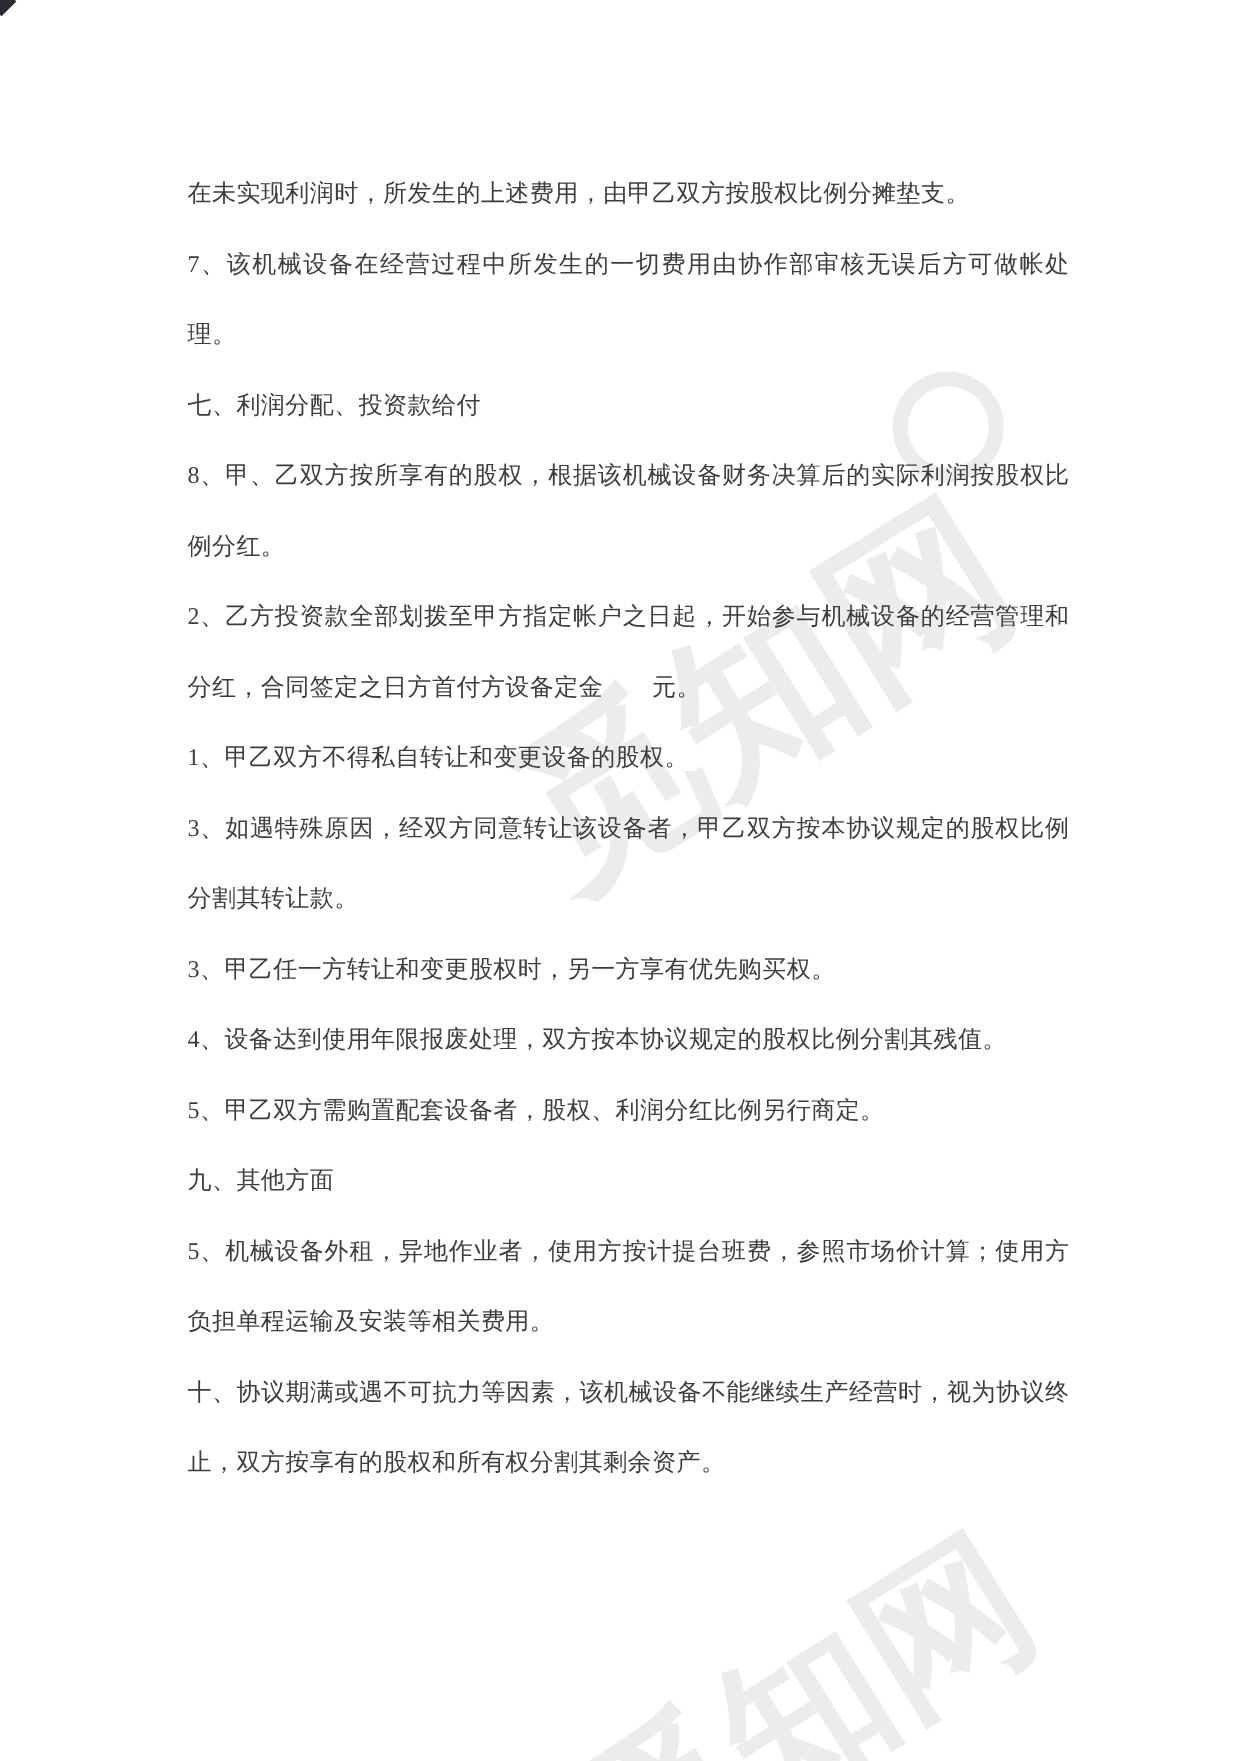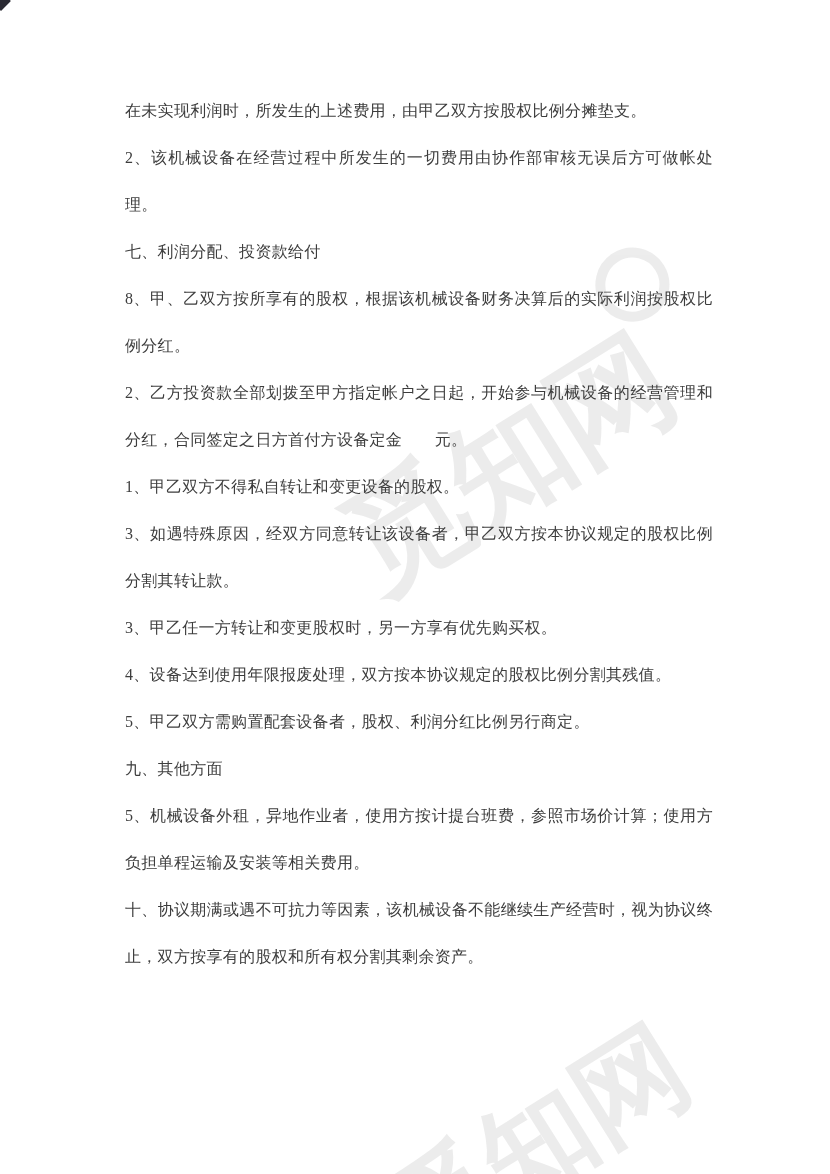--- a/index.html
+++ b/index.html
@@ -19,21 +19,21 @@
     position: absolute;
     top: -6px;
     left: -6px;
     width: 14px;
     height: 14px;
     background: #2a2a33;
     transform: rotate(45deg);
   }
   .content {
     position: absolute;
-    top: 87px;
+    top: 106px;
     left: 125px;
     width: 588px;
     color: #3d3d3d;
   }
   .para {
     margin: 0;
     font-size: 16px;
     line-height: 47px;
     text-align: justify;
     text-justify: inter-ideograph;
@@ -82,21 +82,21 @@
   <div class="watermark wm-center">
     <span>觅知网</span><span class="wm-ring"></span>
   </div>
 
   <div class="watermark wm-bottom">
     <span>觅知网</span>
   </div>
 
   <div class="content">
     <p class="para">在未实现利润时，所发生的上述费用，由甲乙双方按股权比例分摊垫支。</p>
-    <p class="para">2、该机械设备在经营过程中所发生的一切费用由协作部审核无误后方可做帐处理。</p>
+    <p class="para">7、该机械设备在经营过程中所发生的一切费用由协作部审核无误后方可做帐处理。</p>
     <p class="para">七、利润分配、投资款给付</p>
     <p class="para">8、甲、乙双方按所享有的股权，根据该机械设备财务决算后的实际利润按股权比例分红。</p>
     <p class="para">2、乙方投资款全部划拨至甲方指定帐户之日起，开始参与机械设备的经营管理和分红，合同签定之日方首付方设备定金　　元。</p>
     <p class="para">1、甲乙双方不得私自转让和变更设备的股权。</p>
     <p class="para">3、如遇特殊原因，经双方同意转让该设备者，甲乙双方按本协议规定的股权比例分割其转让款。</p>
     <p class="para">3、甲乙任一方转让和变更股权时，另一方享有优先购买权。</p>
     <p class="para">4、设备达到使用年限报废处理，双方按本协议规定的股权比例分割其残值。</p>
     <p class="para">5、甲乙双方需购置配套设备者，股权、利润分红比例另行商定。</p>
     <p class="para">九、其他方面</p>
     <p class="para">5、机械设备外租，异地作业者，使用方按计提台班费，参照市场价计算；使用方负担单程运输及安装等相关费用。</p>

